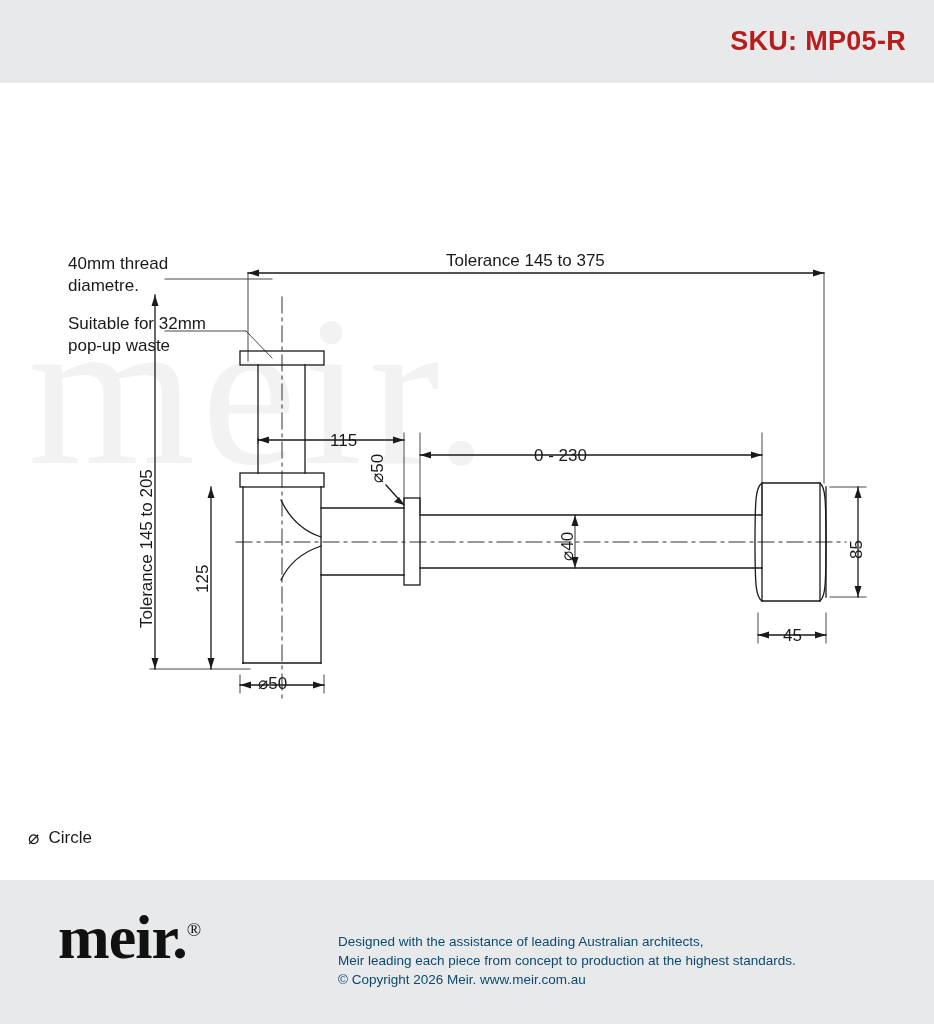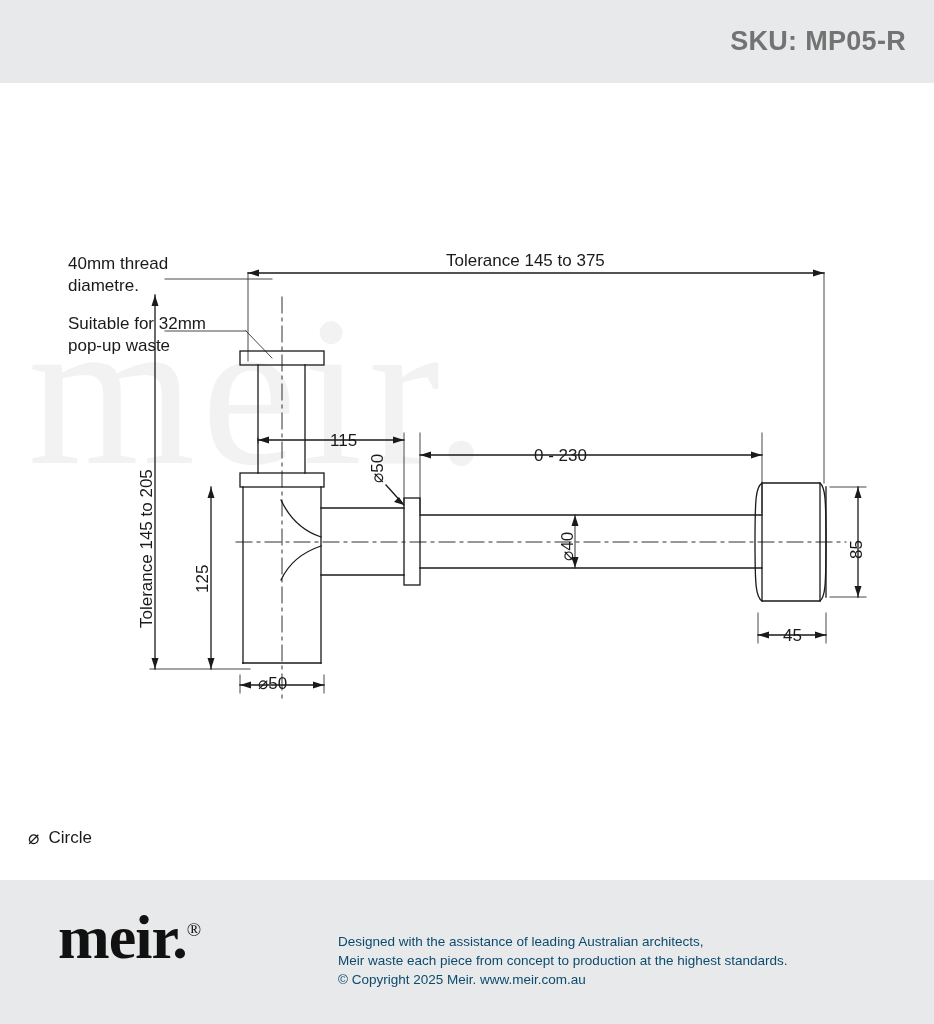--- a/index.html
+++ b/index.html
@@ -31,21 +31,21 @@
     height: 83px;
     background: #e8e9ea;
   }
   .sku {
     position: absolute;
     right: 28px;
     top: 26px;
     font-size: 27px;
     font-weight: bold;
     letter-spacing: 0.3px;
-    color: #737373;
+    color: #b91c1c;
   }
 
   
   .canvas {
     position: absolute;
     left: 0;
     top: 83px;
     width: 934px;
     height: 797px;
     background: #ffffff;
@@ -266,18 +266,18 @@
 
   <div class="legend">
     <span class="sym">⌀</span>
     <span>Circle</span>
   </div>
 
   <div class="footer">
     <div class="brand"><span>meir.</span><span class="reg">®</span></div>
     <div class="footer-text">
       <div>Designed with the assistance of leading Australian architects,</div>
-      <div>Meir waste each piece from concept to production at the highest standards.</div>
-      <div>© Copyright 2025 Meir. www.meir.com.au</div>
+      <div>Meir leading each piece from concept to production at the highest standards.</div>
+      <div>© Copyright 2026 Meir. www.meir.com.au</div>
     </div>
   </div>
 
 </div>
 
 </body></html>

